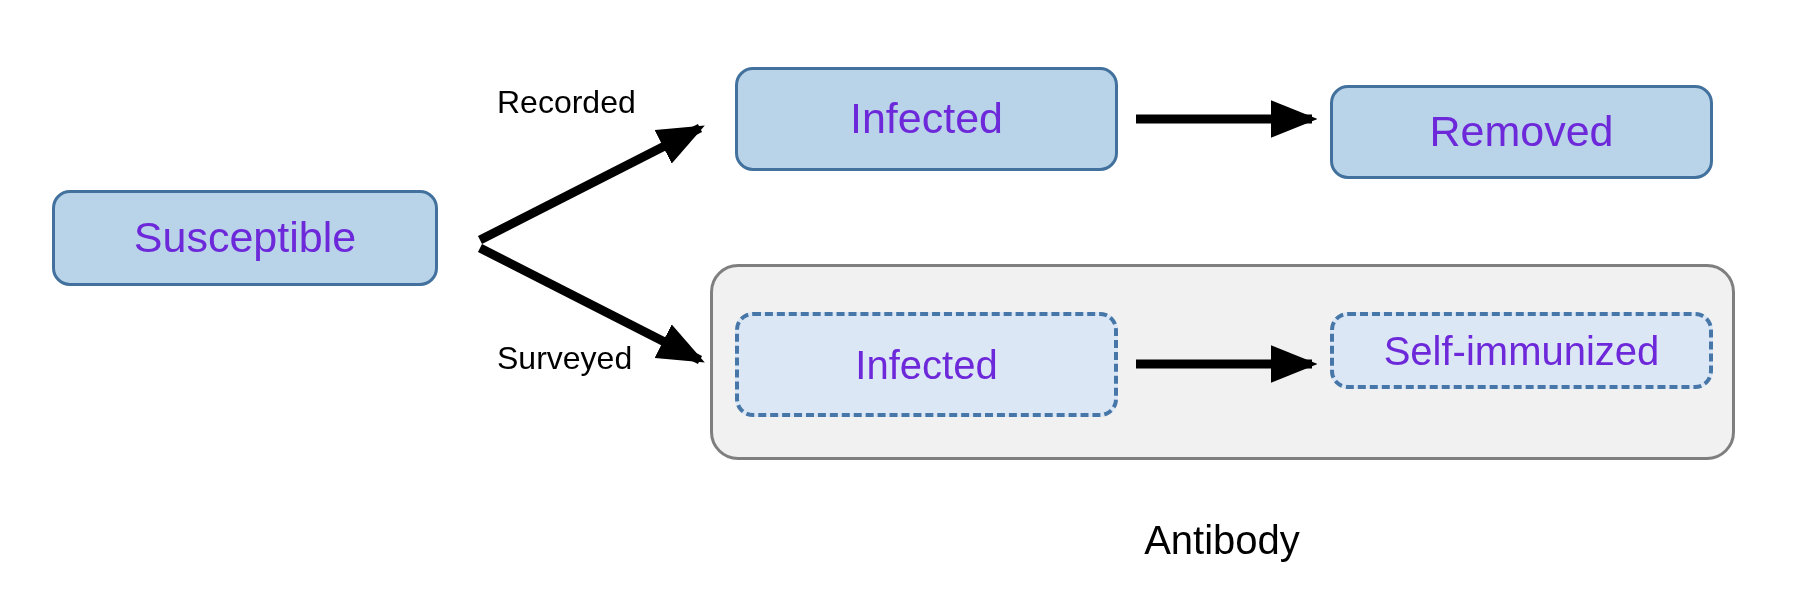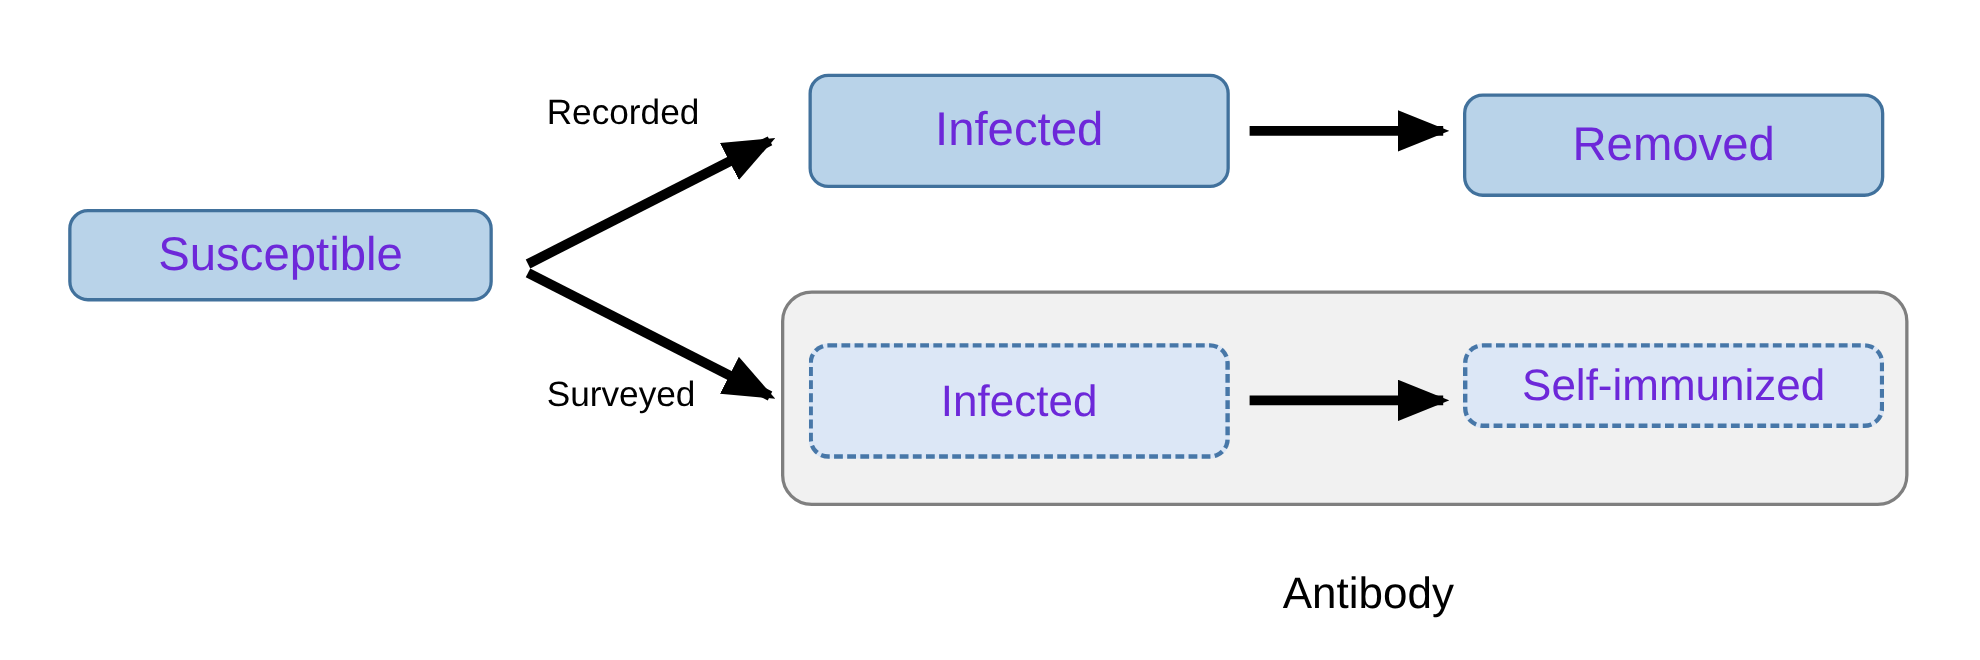--- a/index.html
+++ b/index.html
@@ -105,21 +105,21 @@
 
     <g>
       <line x1="1136" y1="119" x2="1312" y2="119" stroke="#000000" stroke-width="9" marker-end="url(#arrowhead)"></line>
     </g>
 
     <g>
       <line x1="1136" y1="364" x2="1312" y2="364" stroke="#000000" stroke-width="9" marker-end="url(#arrowhead)"></line>
     </g>
   </svg>
 
-  <div class="node node-solid" style="left:62px; top:190px; width:386px; height:84px;">
+  <div class="node node-solid" style="left:52px; top:190px; width:386px; height:96px;">
     <span>Susceptible</span>
   </div>
 
   <div class="node node-solid" style="left:735px; top:67px; width:383px; height:104px;">
     <span>Infected</span>
   </div>
 
   <div class="node node-solid" style="left:1330px; top:67px; width:383px; height:94px;margin-top:18px;">
     <span>Removed</span>
   </div>
@@ -129,15 +129,15 @@
   </div>
 
   <div class="node node-dashed" style="left:1330px; top:312px; width:383px; height:77px;">
     <span>Self-immunized</span>
   </div>
 
   <div class="edge-label" style="left:497px; top:340px;">Surveyed</div>
 
   <div class="edge-label" style="left:497px; top:84px;">Recorded</div>
 
-  <div class="caption" style="left:1044px; top:518px; width:400px;">Antibody</div>
+  <div class="caption" style="left:1022px; top:518px; width:400px;">Antibody</div>
 
 </div>
 
 </body></html>

